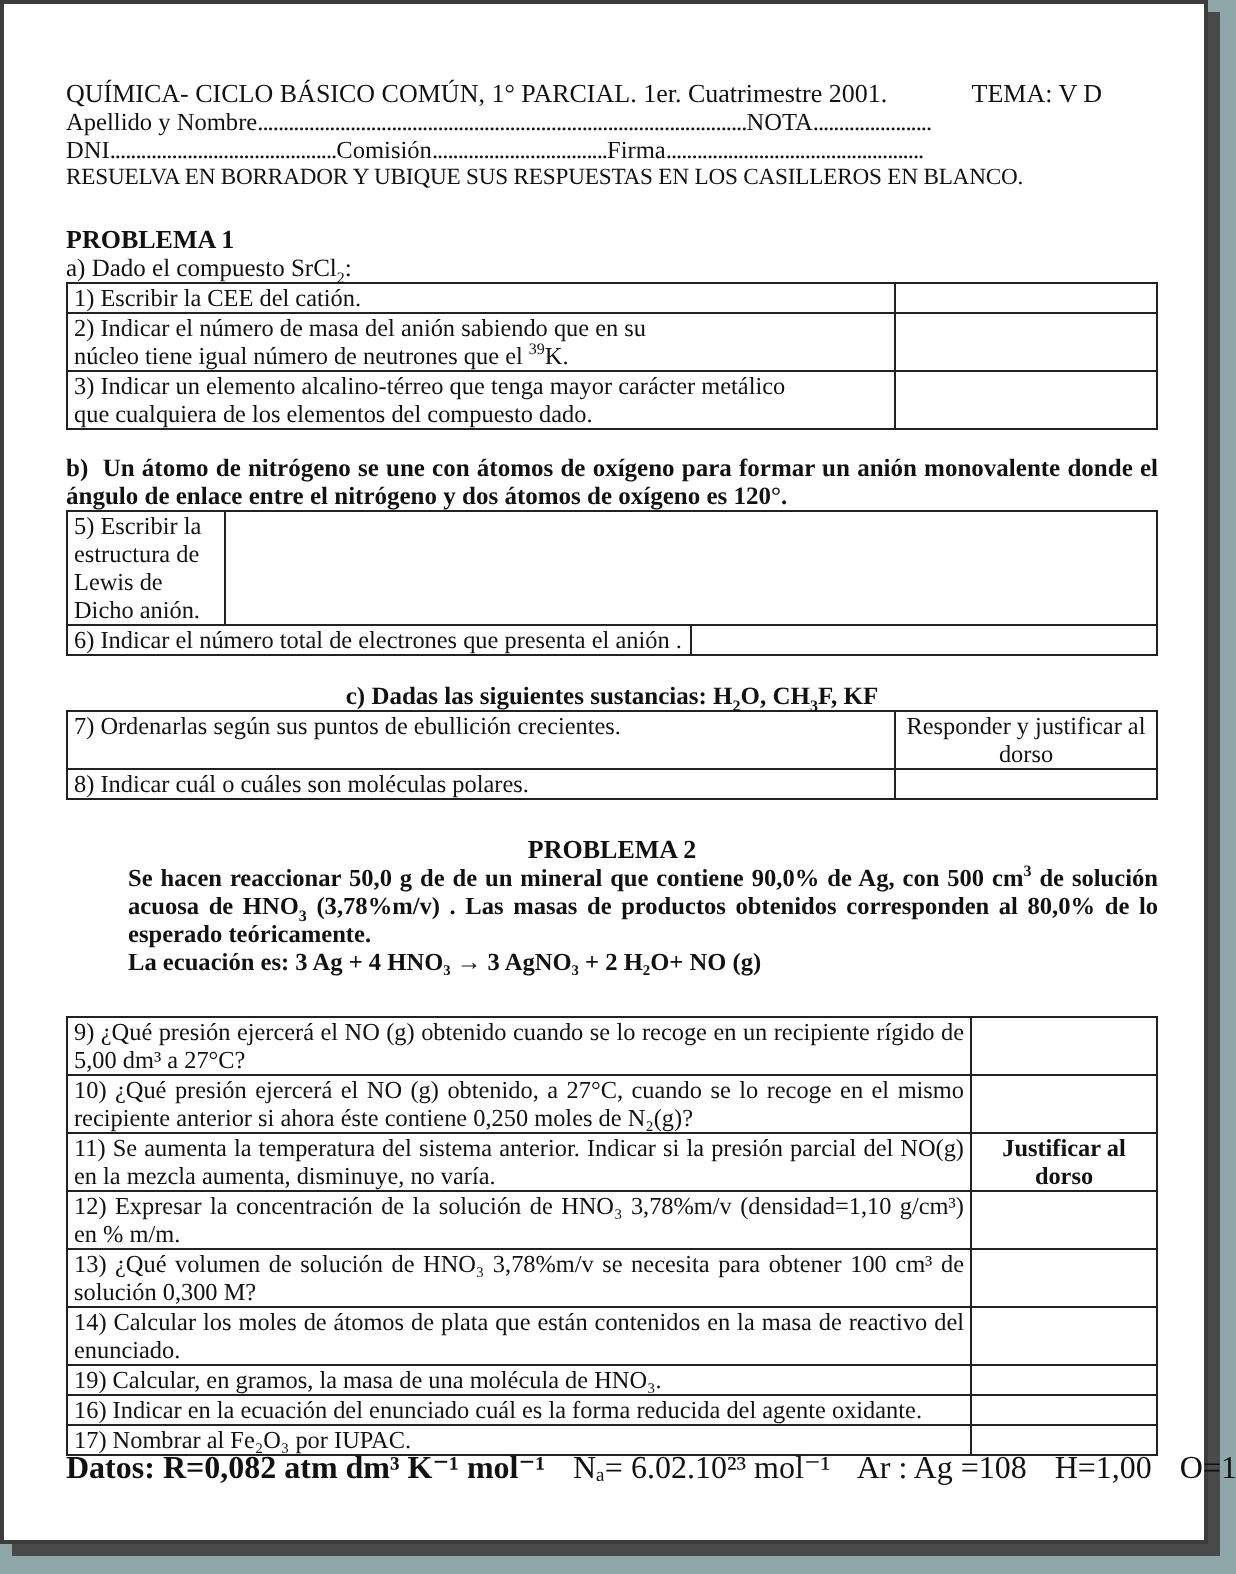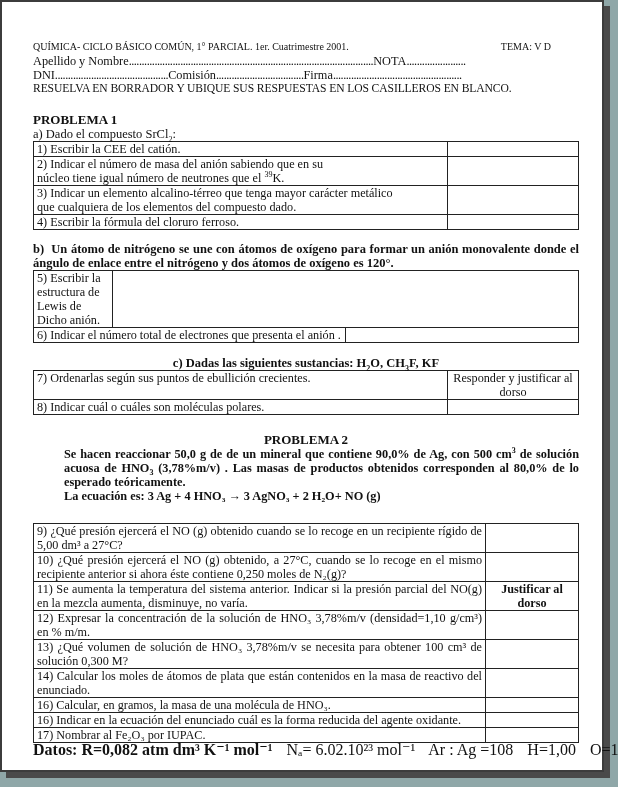--- a/index.html
+++ b/index.html
@@ -7,21 +7,21 @@
     width:618px; height:787px; background:#8fa7a8; position:relative; overflow:hidden;
     font-family: "Liberation Serif", "DejaVu Serif", serif; color:#111;
   }
   .page {
     position:absolute; left:0; top:0; width:604px; height:772px;
     background:#fff; border:2px solid #3c3c3c; box-sizing:border-box;
     box-shadow: 6px 6px 0 #4a4a4a;
   }
   .content { position:absolute; left:31px; top:38px; width:546px; font-size:12.3px; line-height:14px; }
   .hdr-line { white-space:nowrap; }
-  .hdr-line.first { font-size:10px; display:flex; justify-content:space-between; }
+  .hdr-line.first { font-size:13px; display:flex; justify-content:space-between; }
   .hdr-line.first .tema { margin-right:28px; }
   .caps { font-size:11.6px; letter-spacing:-0.1px; }
   .dots { letter-spacing:-0.5px; }
   .ptitle { margin-top:16px; font-size:13px; line-height:15px;font-weight:bold; }
   .sub { font-size:12.5px; line-height:14px; }
   .bold { font-weight:bold;text-align:center; }
   table { border-collapse:collapse; width:546px; table-layout:fixed; }
   td { border:1px solid #222; padding:0 3px; vertical-align:top; font-size:12.2px; line-height:14px; }
   .ansbox { width:124px; }
   .center { text-align:center; vertical-align:middle; }
@@ -55,24 +55,20 @@
           <tr>
         <td>1) Escribir la CEE del catión.</td>
         <td class="ansbox"></td>
       </tr>
       <tr>
         <td style="padding-right:92px"><span>2) Indicar el número de masa del anión sabiendo que en su núcleo tiene igual número de neutrones que el </span><sup>39</sup><span>K.</span></td>
         <td class="ansbox"></td>
       </tr>
       <tr>
         <td style="padding-right:40px">3) Indicar un elemento alcalino-térreo que tenga mayor carácter metálico que cualquiera de los elementos del compuesto dado.</td>
-        <td class="ansbox"></td>
-      </tr>
-      <tr>
-        <td>4) Escribir la fórmula del cloruro ferroso.</td>
         <td class="ansbox"></td>
       </tr>
     </tbody>
       </table>
 
     <div class="sub" style="margin-top:12px; text-align:justify;"><span class="bold">b)</span>&nbsp;&nbsp;<span class="bold">Un átomo de nitrógeno se une con átomos de oxígeno para formar un anión monovalente donde el ángulo de enlace entre el nitrógeno y dos átomos de oxígeno es 120°.</span></div>
     <table>
       <tbody>
           <tr>
         <td style="width:72px; height:56px;">
@@ -128,21 +124,21 @@
       </tr>
       <tr>
         <td style="text-align:justify">13) ¿Qué volumen de solución de HNO₃ 3,78%m/v se necesita para obtener 100 cm³ de solución 0,300 M?</td>
         <td></td>
       </tr>
       <tr>
         <td style="text-align:justify">14) Calcular los moles de átomos de plata que están contenidos en la masa de reactivo del enunciado.</td>
         <td></td>
       </tr>
       <tr>
-        <td>16) Calcular, en gramos, la masa de una molécula de HNO₃.</td>
+        <td>19) Calcular, en gramos, la masa de una molécula de HNO₃.</td>
         <td></td>
       </tr>
       <tr>
         <td>16) Indicar en la ecuación  del enunciado cuál es la forma reducida del agente oxidante.</td>
         <td></td>
       </tr>
       <tr>
         <td>17) Nombrar al Fe₂O₃ por IUPAC.</td>
         <td></td>
       </tr>

